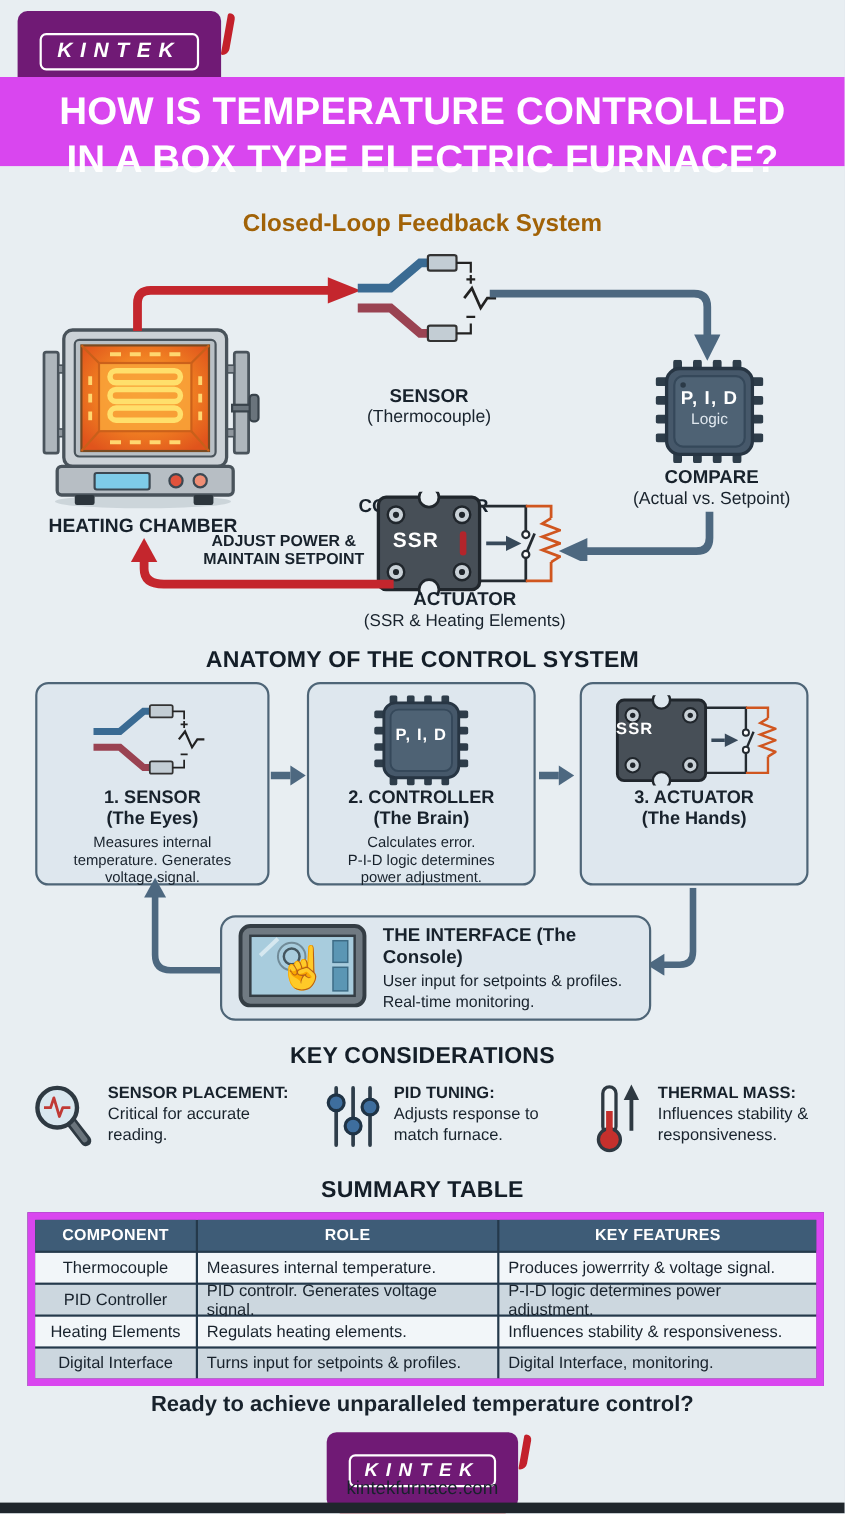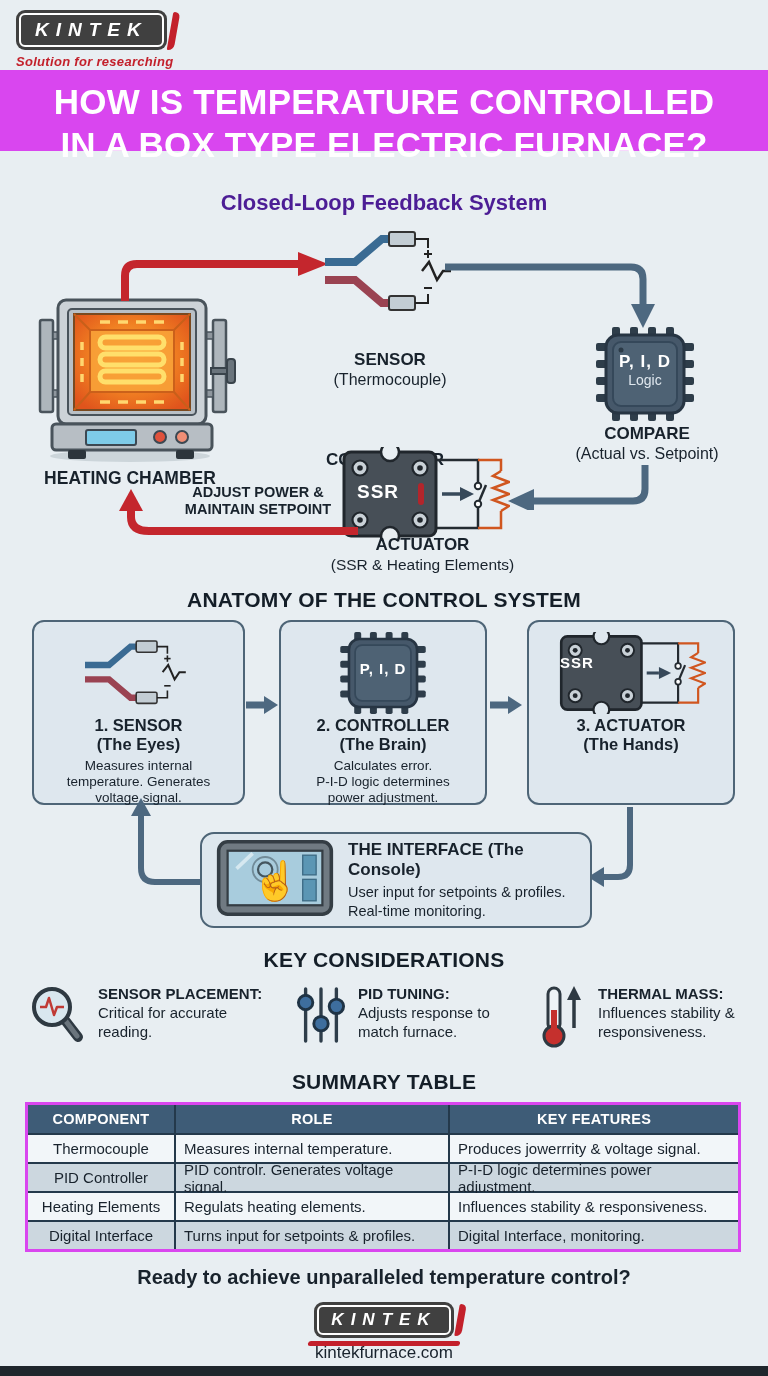--- a/index.html
+++ b/index.html
@@ -2,30 +2,30 @@
 <html><head>
 <meta charset="utf-8">
 <style>
   html,body{margin:0;padding:0;background:#dfe6ea;}
   #page{position:relative;width:768px;height:1376px;background:#e8eef2;overflow:hidden;
         font-family:"Liberation Sans",sans-serif;color:#18222c;margin:0 auto;}
   .abs{position:absolute;}
   .ctr{text-align:center;}
   .prelines{white-space:pre-line;}
   .sec-title{font-weight:bold;font-size:21px;letter-spacing:.2px;color:#141e28;}
-  .big-title{font-weight:bold;font-size:22px;color:#4c1d95;}
+  .big-title{font-weight:bold;font-size:22px;color:#a16207;}
   .lbl{font-weight:bold;font-size:17px;line-height:20px;}
   .sublbl{font-size:16px;line-height:19px;}
   
   #banner{left:0;top:70px;width:768px;height:81px;background:#d946ef;}
   #banner .txt{position:absolute;left:0;top:10px;width:768px;text-align:center;color:#fff;
                font-weight:bold;font-size:35px;line-height:43px;letter-spacing:.2px;white-space:pre-line;}
   
   .kintek{position:relative;display:inline-block;}
-  .kintek .box{position:relative;background:#404040;border-radius:9px;padding:3px;display:inline-block;}
+  .kintek .box{position:relative;background:#701a75;border-radius:9px;padding:20px;display:inline-block;}
   .kintek .inner{border:2px solid #fff;border-radius:6px;padding:4px 14px;color:#fff;
                  font-style:italic;font-weight:bold;font-size:19px;letter-spacing:7px;}
   .kintek .tail{position:absolute;right:-10px;top:2px;width:7px;height:38px;background:#c3202b;
                 border-radius:2px 7px 7px 2px;transform:skewX(-10deg);}
   .tagline{font-style:italic;font-weight:bold;font-size:13px;color:#c3202b;margin-top:4px;letter-spacing:.3px;}
   .underbar{width:152px;height:5px;background:#c3202b;border-radius:3px;margin:3px auto 0;transform:skewX(-10deg);}
   
   .card{position:absolute;top:620px;height:185px;background:#dee7ee;border:2.5px solid #4e6577;
         border-radius:12px;box-sizing:border-box;}
   .card .iconwrap{height:94px;display:flex;align-items:center;justify-content:center;padding-top:8px;box-sizing:border-box;}
@@ -35,21 +35,21 @@
   #iface{left:200px;top:832px;width:392px;height:96px;background:#dee7ee;border:2.5px solid #4e6577;
          border-radius:14px;box-sizing:border-box;display:flex;align-items:center;padding:0 14px;gap:14px;}
   #iface .t{font-weight:bold;font-size:17px;margin-bottom:3px;}
   #iface .b{font-size:14.5px;line-height:19px;}
   
   .kc{position:absolute;top:984px;display:flex;gap:12px;}
   .kc .t{font-weight:bold;font-size:15px;line-height:19px;}
   .kc .b{font-size:15px;line-height:19px;}
   
   #summary-table{position:absolute;left:25px;top:1102px;display:grid;
-                 grid-template-columns:146px 272px 288px;gap:2px;background:#24394b;border:3px solid #d946ef;}
+                 grid-template-columns:146px 272px 288px;gap:2px;background:#24394b;border:7px solid #d946ef;}
   .th{background:#3e5c77;color:#fff;font-weight:bold;font-size:14.5px;height:28px;
       display:flex;align-items:center;justify-content:center;letter-spacing:.3px;}
   .td{font-size:15px;height:27px;display:flex;align-items:center;padding:0 8px;background:#f2f6f9;}
   .td.c1{font-weight:normal;justify-content:center;padding:0;}
   #bottombar{left:0;top:1366px;width:768px;height:10px;background:#1f262c;}
   .white{color:#fff;}
 </style>
 </head>
 <body>
 

